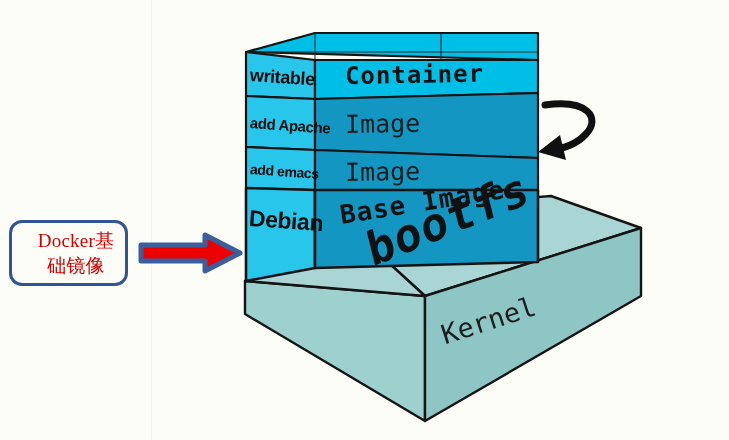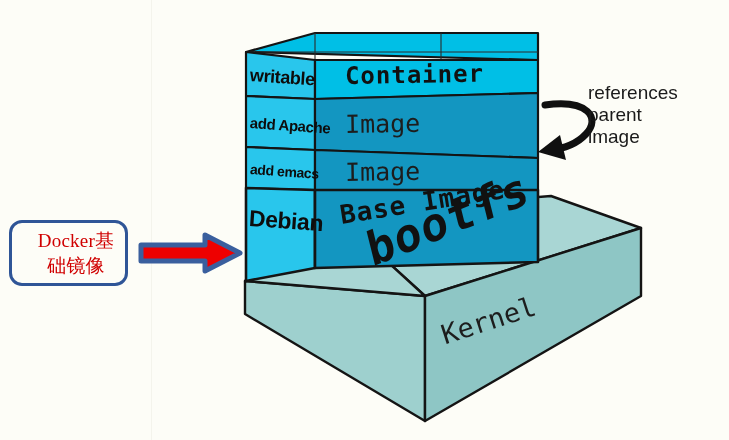--- a/index.html
+++ b/index.html
@@ -147,22 +147,19 @@
   <div class="face-text side-label" style="left:249px; top:205px; transform: rotate(4deg); font-size:23px;">Debian</div>
 
   <div class="face-text front-bold" style="left:345px; top:62px; font-size:24px; transform: rotate(-1deg);">Container</div>
   <div class="face-text front-thin" style="left:345px; top:110px; font-size:25px; transform: rotate(-1deg);">Image</div>
   <div class="face-text front-thin" style="left:345px; top:158px; font-size:25px; transform: rotate(-1deg);">Image</div>
   <div class="face-text front-bold" style="left:340px; top:200px; font-size:26px; transform: rotate(-9deg);">Base Image</div>
 
   <div class="face-text front-bold" style="left:368px; top:224px; font-size:46px; transform: rotate(-22deg) skewX(-8deg);">bootfs</div>
   <div class="face-text front-thin" style="left:442px; top:320px; font-size:27px; transform: rotate(-18deg);">Kernel</div>
 
-  <div id="annotation">references
-parent
-image</div>
 
   <div id="label-box">
     <span id="label-text">Docker基
 础镜像</span>
   </div>
 
 </div>
 
 </body></html>

